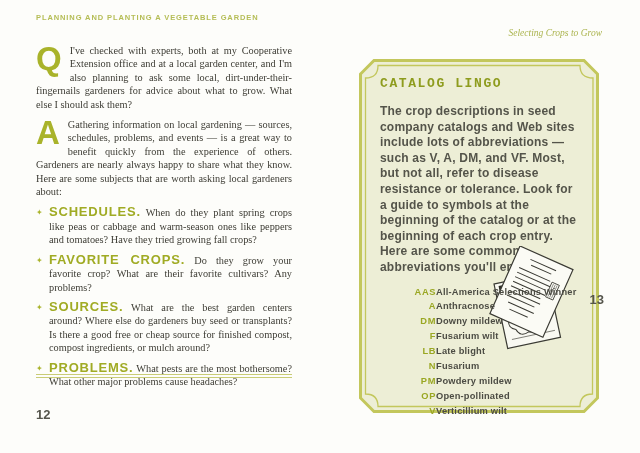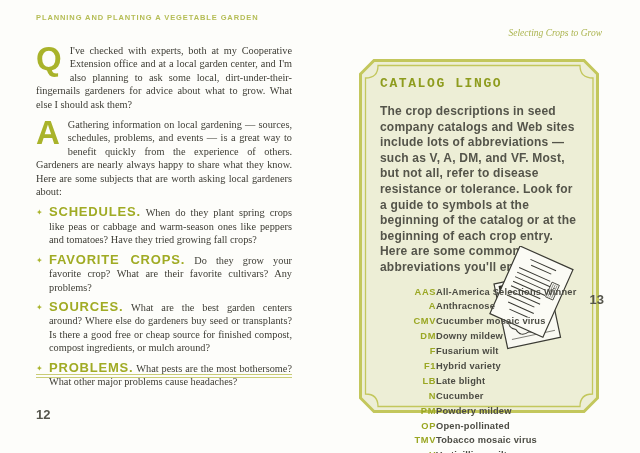--- a/index.html
+++ b/index.html
@@ -140,64 +140,52 @@
             <div class="abbr-row">
               <span class="abbr-code">AAS</span>
               <span class="abbr-meaning">All-America Selections Winner</span>
             </div>
 
             <div class="abbr-row">
               <span class="abbr-code">A</span>
               <span class="abbr-meaning">Anthracnose</span>
             </div>
 
-            <div class="abbr-row">
-              <span class="abbr-code">CMV</span>
-              <span class="abbr-meaning">Cucumber mosaic virus</span>
-            </div>
 
             <div class="abbr-row">
               <span class="abbr-code">DM</span>
               <span class="abbr-meaning">Downy mildew</span>
             </div>
 
             <div class="abbr-row">
               <span class="abbr-code">F</span>
               <span class="abbr-meaning">Fusarium wilt</span>
             </div>
 
-            <div class="abbr-row">
-              <span class="abbr-code">F1</span>
-              <span class="abbr-meaning">Hybrid variety</span>
-            </div>
 
             <div class="abbr-row">
               <span class="abbr-code">LB</span>
               <span class="abbr-meaning">Late blight</span>
             </div>
 
             <div class="abbr-row">
               <span class="abbr-code">N</span>
-              <span class="abbr-meaning">Cucumber</span>
+              <span class="abbr-meaning">Fusarium</span>
             </div>
 
             <div class="abbr-row">
               <span class="abbr-code">PM</span>
               <span class="abbr-meaning">Powdery mildew</span>
             </div>
 
             <div class="abbr-row">
               <span class="abbr-code">OP</span>
               <span class="abbr-meaning">Open-pollinated</span>
             </div>
 
-            <div class="abbr-row">
-              <span class="abbr-code">TMV</span>
-              <span class="abbr-meaning">Tobacco mosaic virus</span>
-            </div>
 
             <div class="abbr-row">
               <span class="abbr-code">V</span>
               <span class="abbr-meaning">Verticillium wilt</span>
             </div>
           </div>
       </div>
 
       <svg class="packet-illustration" width="108" height="130" viewBox="0 0 108 130">
 

